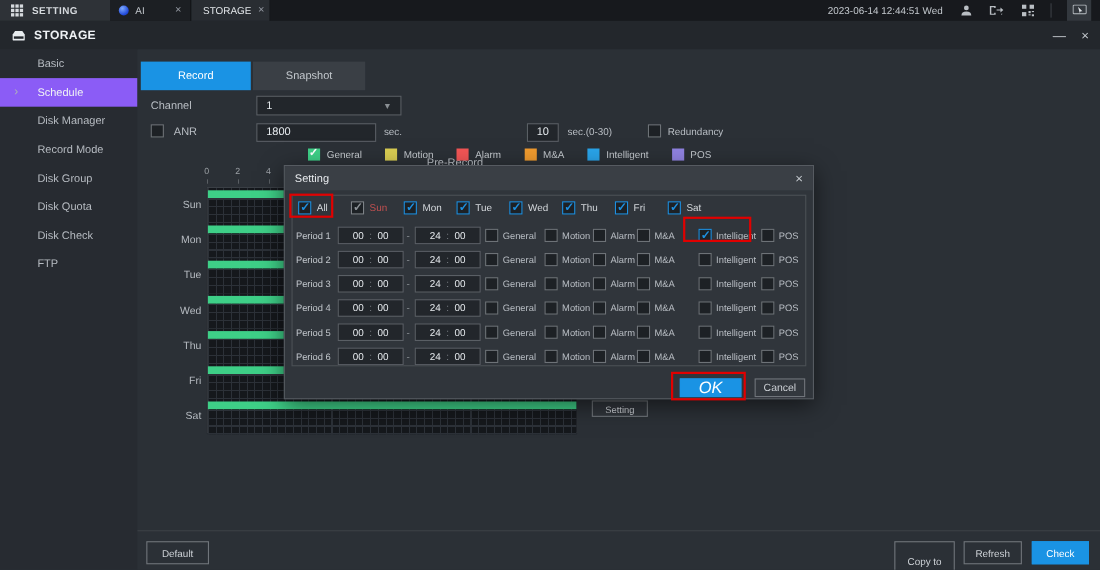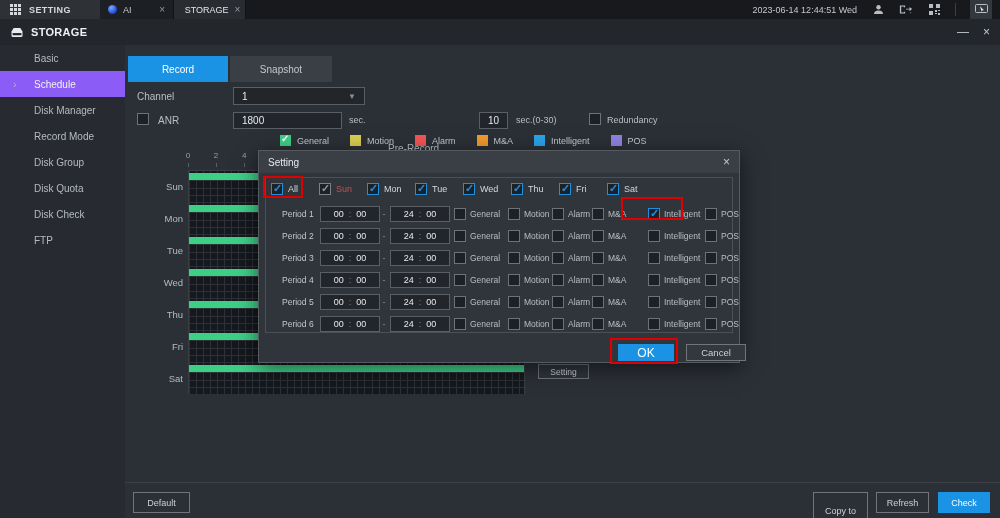--- a/index.html
+++ b/index.html
@@ -78,31 +78,31 @@
 
   
   .dialog { position:absolute; left:258px; top:150px; width:482px; height:213px; background:#30353b; border:1px solid #565b61; box-shadow:0 5px 20px rgba(0,0,0,.55); z-index:10; }
   .dlg-title { height:22px; background:#3a3f45; display:flex; align-items:center; padding:0 9px; font-size:10px; color:#e8ebee; }
   .dlg-title .x { margin-left:auto; font-size:12px; color:#c6cbd0; cursor:pointer; }
   .dlg-frame { position:absolute; left:6px; top:26px; width:468px; height:156px; border:1px solid #4b5056; }
   .days-row { position:absolute; left:12px; top:32px; display:flex; }
   .day-chk { width:48px; display:flex; align-items:center; gap:5px; font-size:9px; color:#d4d8dc; }
   .day-chk.sun-red .dlbl { color:#c05050; }
   .periods { position:absolute; left:0; top:52px; width:482px; }
-  .prow { height:22px; display:flex; align-items:center; padding-left:10px;margin-left:13px; }
+  .prow { height:22px; display:flex; align-items:center; padding-left:10px; }
   .prow .plabel { width:36px; font-size:8.5px; color:#c3c8cd; }
   .timebox { width:60px; height:16px; margin-left:2px; background:#22262b; border:1px solid #5a5f65; display:flex; align-items:center; justify-content:center; gap:5px; font-size:9px; color:#e6eaee; cursor:text; }
   .timebox .col { color:#7d8287; }
   .dash { width:8px; text-align:center; color:#8a8f94; font-size:9px; }
   .tchk { display:flex; align-items:center; gap:4px; font-size:8.5px; color:#b9bec4; }
   .tchk .cb { width:12px; height:12px; }
   .t0 { width:54px; margin-left:4px; } .t1 { width:44px; } .t2 { width:40px; } .t3 { width:40px; }
   .t4 { width:52px; margin-left:16px; } .t5 { width:36px; margin-left:5px; }
-  .dlg-ok { position:absolute; left:359px; top:193px; width:56px; height:17px; font-size:12px; }
-  .dlg-cancel { position:absolute; left:427px; top:193px; width:60px; height:17px; font-size:9.5px; background:#33383e; }
+  .dlg-ok { position:absolute; left:359px; top:193px; width:56px; height:17px; font-size:15px;font-style:italic; }
+  .dlg-cancel { position:absolute; left:427px; top:193px; width:46px; height:17px; font-size:9.5px; background:#33383e; }
 
   
   .hl { position:absolute; border:2px solid #e10000; z-index:30; pointer-events:none; }
   .hl-all { left:263px; top:176px; width:40px; height:22px; }
   .hl-int { left:621px; top:197px; width:62px; height:23px; }
   .hl-ok { left:610px; top:338px; width:68px; height:26px; }
 
   svg { display:block; }
 </style>
 </head>

